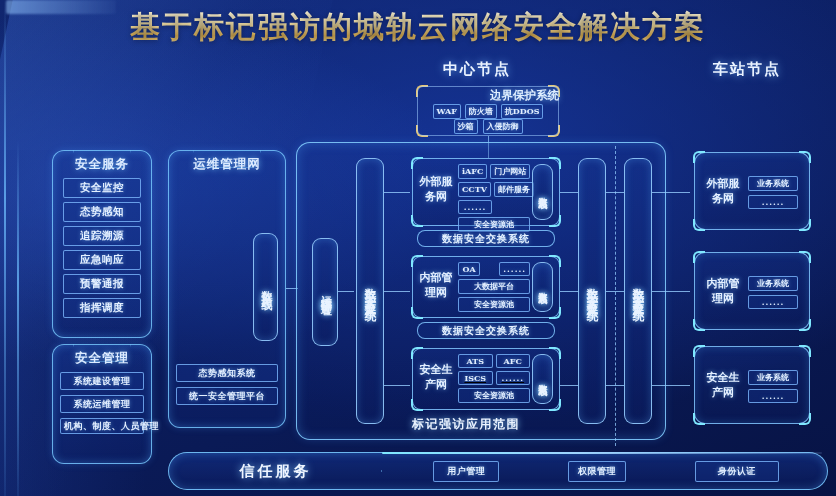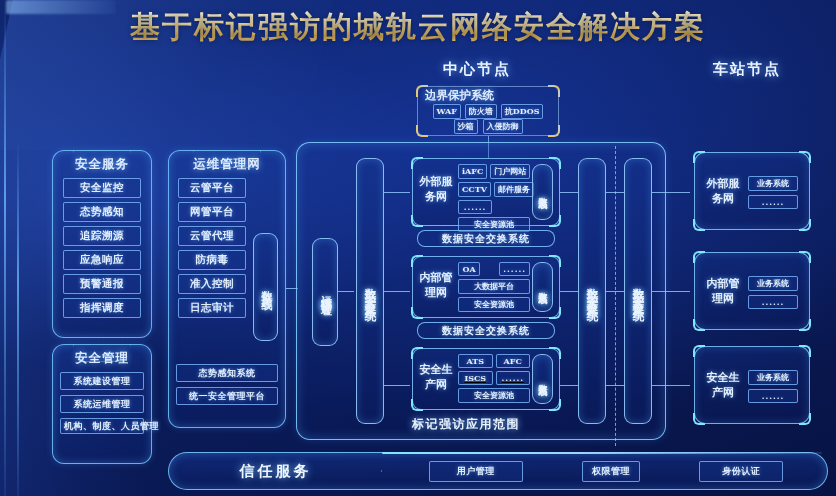--- a/index.html
+++ b/index.html
@@ -155,21 +155,21 @@
 
   <div class="node-header" style="left:443px; top:60px;">中心节点</div>
   <div class="node-header" style="left:713px; top:60px;">车站节点</div>
 
   <div class="brkt" style="left:417px; top:86px; width:142px; height:50px;">
     <div class="c tl" style="color:#e8c878; border-color:#e8c878;"></div>
     <div class="c tr" style="color:#e8c878; border-color:#e8c878;"></div>
     <div class="c bl" style="color:#e8c878; border-color:#e8c878;"></div>
     <div class="c br" style="color:#e8c878; border-color:#e8c878;"></div>
     <div style="position:absolute; inset:0; border:1.2px solid rgba(160,205,255,0.55); border-radius:6px;"></div>
-    <div style="position:absolute; left:8px; right:0; top:2px; text-align:left; color:#dfeeff; font-size:11.5px; font-weight:bold; font-family:'DejaVu Serif',serif; text-shadow:0 0 6px rgba(130,200,255,0.8);">边界保护系统</div>
+    <div style="position:absolute; left:16px; right:0; top:2px; text-align:right; color:#dfeeff; font-size:11.5px; font-weight:bold; font-family:'DejaVu Serif',serif; text-shadow:0 0 6px rgba(130,200,255,0.8);">边界保护系统</div>
     <div style="position:absolute; left:4px; right:4px; top:18px; display:flex; gap:4px; justify-content:center;">
       <div class="chip xs">WAF</div>
       <div class="chip xs">防火墙</div>
       <div class="chip xs">抗DDOS</div>
     </div>
     <div style="position:absolute; left:4px; right:4px; top:33px; display:flex; gap:5px; justify-content:center;">
       <div class="chip xs">沙箱</div>
       <div class="chip xs">入侵防御</div>
     </div>
   </div>
@@ -191,28 +191,20 @@
     <div class="panel-title">安全管理</div>
     <div style="position:absolute; left:7px; right:7px; top:27px; display:flex; flex-direction:column; gap:5px;">
       <div class="chip sm">系统建设管理</div>
       <div class="chip sm">系统运维管理</div>
       <div class="chip sm" style="line-height:1.25;">机构、制度、人员管理</div>
     </div>
   </div>
 
   <div class="panel notch" style="left:168px; top:150px; width:118px; height:278px;">
     <div class="panel-title">运维管理网</div>
-    <div style="position:absolute; left:9px; width:68px; top:27px; display:flex; flex-direction:column; gap:4px;">
-      <div class="chip">云管平台</div>
-      <div class="chip">网管平台</div>
-      <div class="chip">云管代理</div>
-      <div class="chip">防病毒</div>
-      <div class="chip">准入控制</div>
-      <div class="chip">日志审计</div>
-    </div>
     <div style="position:absolute; left:7px; right:7px; top:213px; display:flex; flex-direction:column; gap:5px;">
       <div class="chip sm">态势感知系统</div>
       <div class="chip sm">统一安全管理平台</div>
     </div>
     <div class="vbar" style="left:84px; top:82px; width:25px; height:108px;">
       <div class="vtext" style="font-size:11px;">数据总线</div>
     </div>
   </div>
   <div class="conn" style="left:286px; top:288px; width:12px;"></div>
 
@@ -367,18 +359,18 @@
       <div class="chip xs" style="letter-spacing:1px;">......</div>
     </div>
   </div>
 
   <div id="trust-bar">
     <div class="trust-wedge"></div>
     <div style="position:absolute; left:0; top:0; width:213px; height:100%; display:flex; align-items:center; justify-content:center;">
       <span style="color:#eef5ff; font-size:15px; font-weight:bold; font-family:'DejaVu Serif',serif; letter-spacing:3px; text-shadow:0 0 8px rgba(130,205,255,0.85);">信任服务</span>
     </div>
     <div style="position:absolute; left:230px; right:14px; top:0; height:100%; display:flex; align-items:center; justify-content:space-around;">
-      <div class="chip sm" style="padding:3px 27px;">用户管理</div>
+      <div class="chip sm" style="padding:3px 13px;">用户管理</div>
       <div class="chip sm" style="padding:3px 9px;">权限管理</div>
       <div class="chip sm" style="padding:3px 22px;">身份认证</div>
     </div>
   </div>
 </div>
 
 </body></html>

